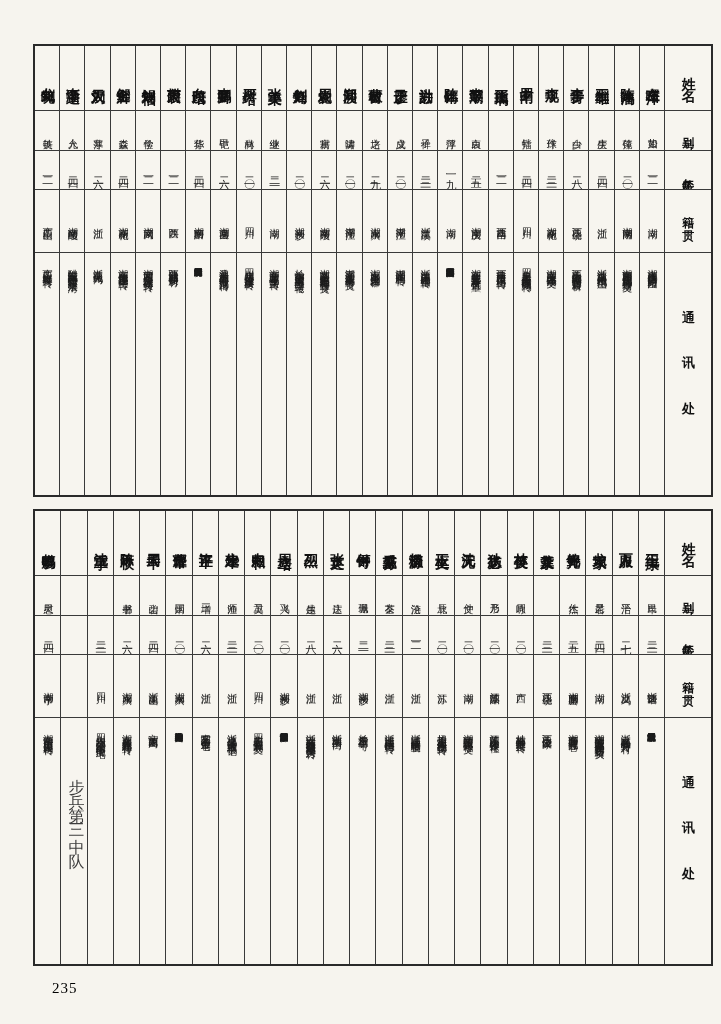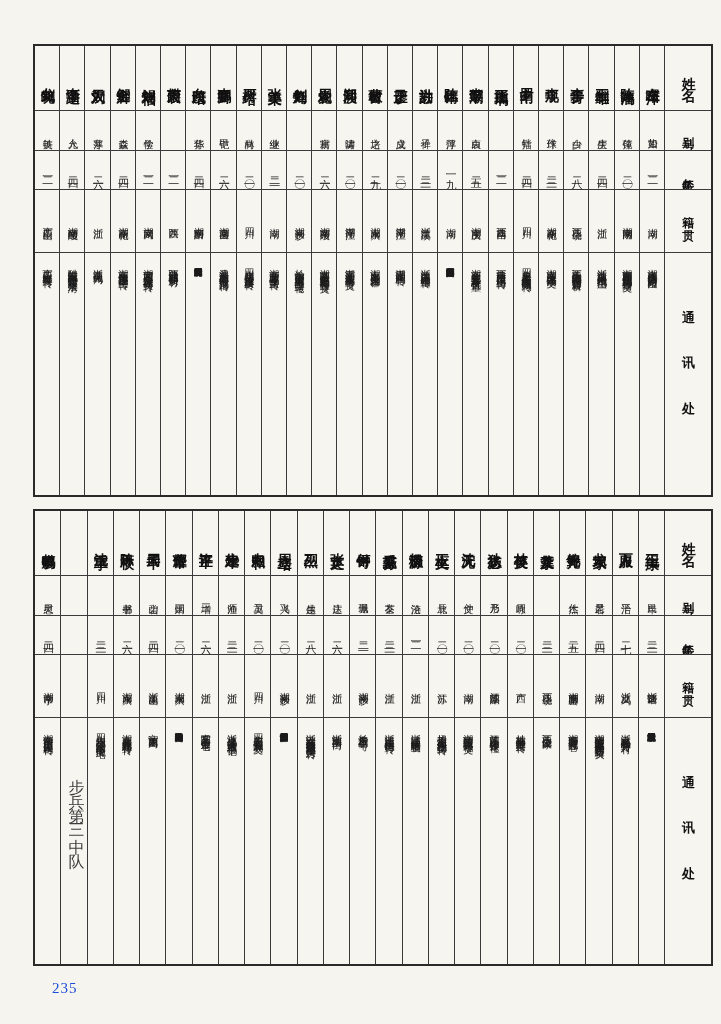--- a/index.html
+++ b/index.html
@@ -53,21 +53,21 @@
   .hcell.c-addr{font-size:13px;letter-spacing:46px;padding-top:46px;justify-content:flex-start;}
   .handwrite{
     position:absolute;left:0;right:0;top:150px;bottom:10px;
     display:flex;align-items:flex-start;justify-content:center;
     writing-mode:vertical-rl;text-orientation:upright;
     font-size:16px;color:#3d3d3d;letter-spacing:15px;
     padding-top:6px;
   }
   .page-number{
     position:absolute;left:52px;top:980px;
-    font-size:15px;color:#1d4ed8;letter-spacing:1px;
+    font-size:15px;color:#000000;letter-spacing:1px;
   }
 </style>
 </head>
 <body>
 
 <div class="page">
   <div class="rtable t1">
       <div class="col header">
         <div class="cell hcell c-name">姓名</div>
         <div class="cell hcell c-alias">别号</div>

